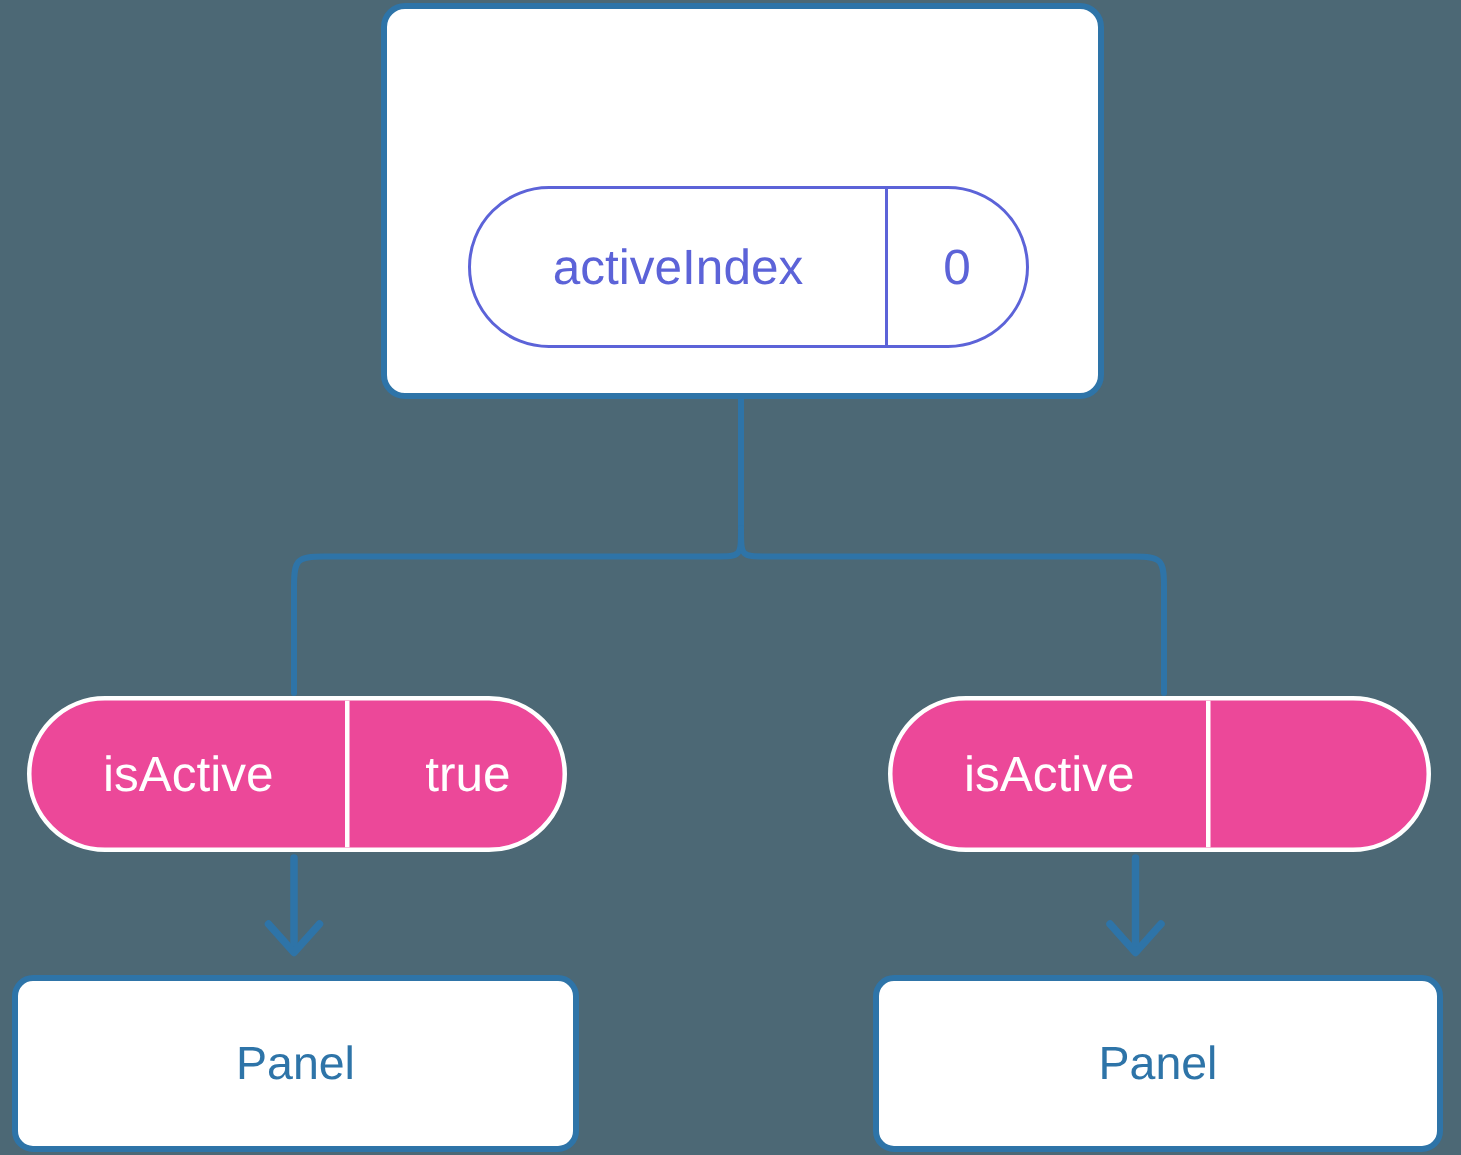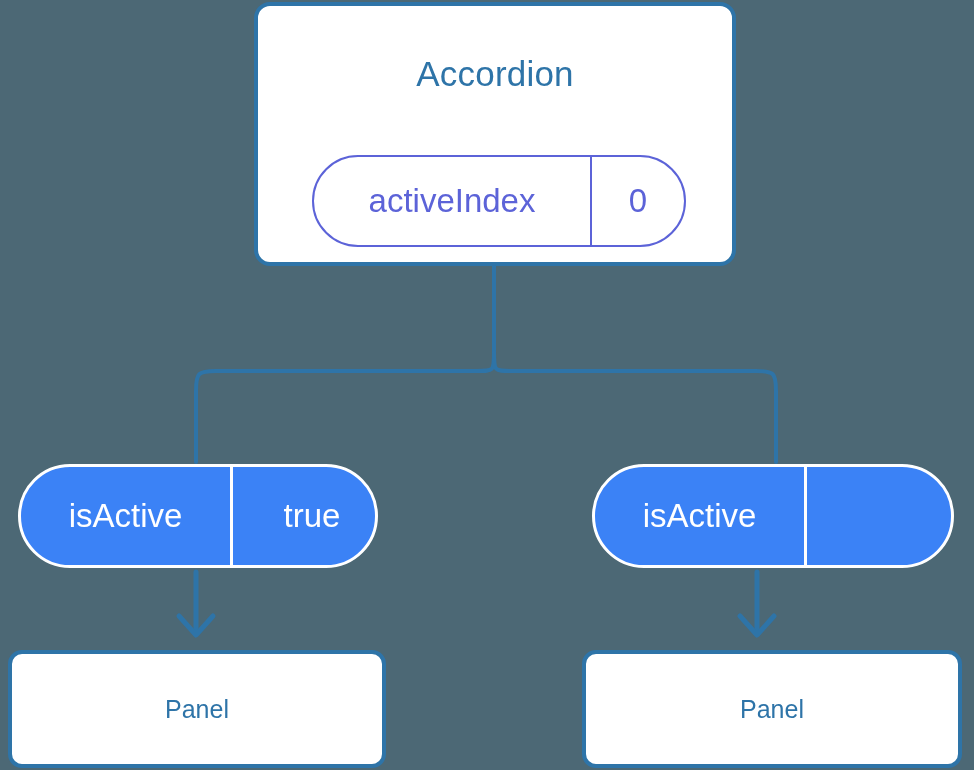--- a/index.html
+++ b/index.html
@@ -72,42 +72,41 @@
     align-items: center;
     justify-content: center;
     box-sizing: border-box;
     white-space: nowrap;
   }
 
   #active-index-pill {
     left: 54px;          
     top: 118px;          
     width: 374px;
-    height: 92px;
+    height: 108px;
     border: 2px solid #5c63d8;
     background: transparent;
-    margin-top: 31px;
   }
   #active-index-pill .seg {
     color: #5c63d8;
     font-size: 33px;
   }
   #active-index-pill .seg-key {
     width: 278px;
     border-right: 2px solid #5c63d8;
   }
   #active-index-pill .seg-val {
     flex: 1;
   }
 
   
   .pill-filled {
     box-sizing: border-box;
     border: 3px solid #ffffff;
-    background: #3b82f6;
+    background: #ec4899;
     z-index: 2;
   }
   .pill-filled .seg {
     color: #ffffff;
     font-size: 33px;
   }
   .pill-filled .seg-key {
     border-right: 3px solid #ffffff;
   }
   .pill-filled .seg-val {
@@ -138,21 +137,21 @@
     background: #ffffff;
     border: 4px solid #2e74a8;
     border-radius: 14px;
     display: flex;
     align-items: center;
     justify-content: center;
     z-index: 2;
   }
   .panel-card .panel-label {
     color: #2e74a8;
-    font-size: 25px;
+    font-size: 31px;
   }
   #panel-left {
     left: 8px;
     top: 650px;
     width: 378px;
     height: 118px;
   }
   #panel-right {
     left: 582px;
     top: 650px;
@@ -174,21 +173,20 @@
     <path d="M 494 352 C 494 372, 494 371, 514 371 L 756 371 C 774 371, 776 373, 776 391 L 776 462" fill="none" stroke="#2e74a8" stroke-width="4" stroke-linecap="round"></path>
 
     <path d="M 196 572 L 196 634" fill="none" stroke="#2e74a8" stroke-width="5" stroke-linecap="round"></path>
     <path d="M 179 616 L 196 635 L 213 616" fill="none" stroke="#2e74a8" stroke-width="5" stroke-linecap="round" stroke-linejoin="round"></path>
 
     <path d="M 757 572 L 757 634" fill="none" stroke="#2e74a8" stroke-width="5" stroke-linecap="round"></path>
     <path d="M 740 616 L 757 635 L 774 616" fill="none" stroke="#2e74a8" stroke-width="5" stroke-linecap="round" stroke-linejoin="round"></path>
   </svg>
 
   <div class="card" id="accordion-card">
-    <div class="card-title">Accordion</div>
 
     <div class="pill" id="active-index-pill">
       <div class="seg seg-key">activeIndex</div>
       <div class="seg seg-val">0</div>
     </div>
   </div>
 
   <div class="pill pill-filled" id="state-pill-left">
     <div class="seg seg-key">isActive</div>
     <div class="seg seg-val">true</div>

